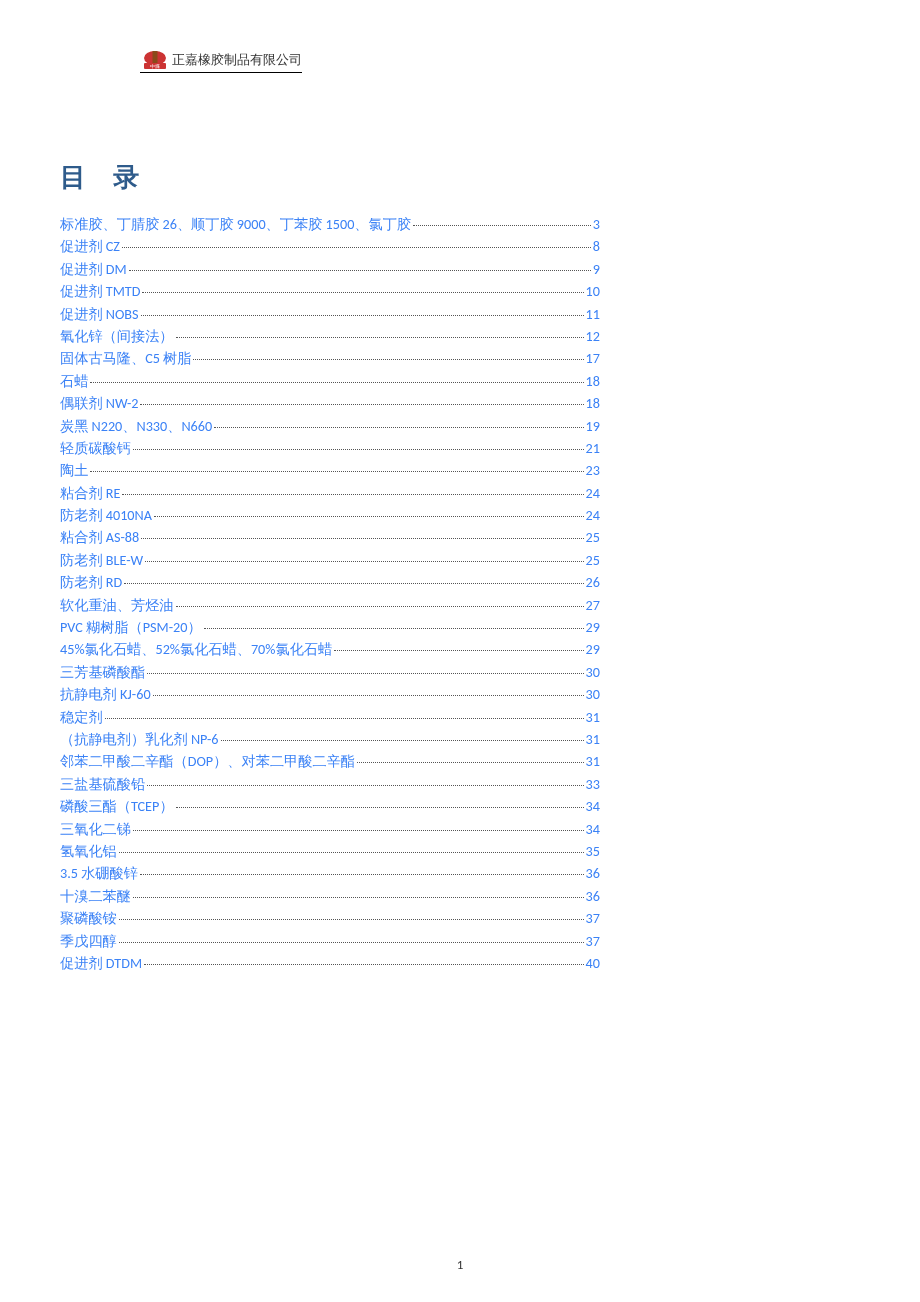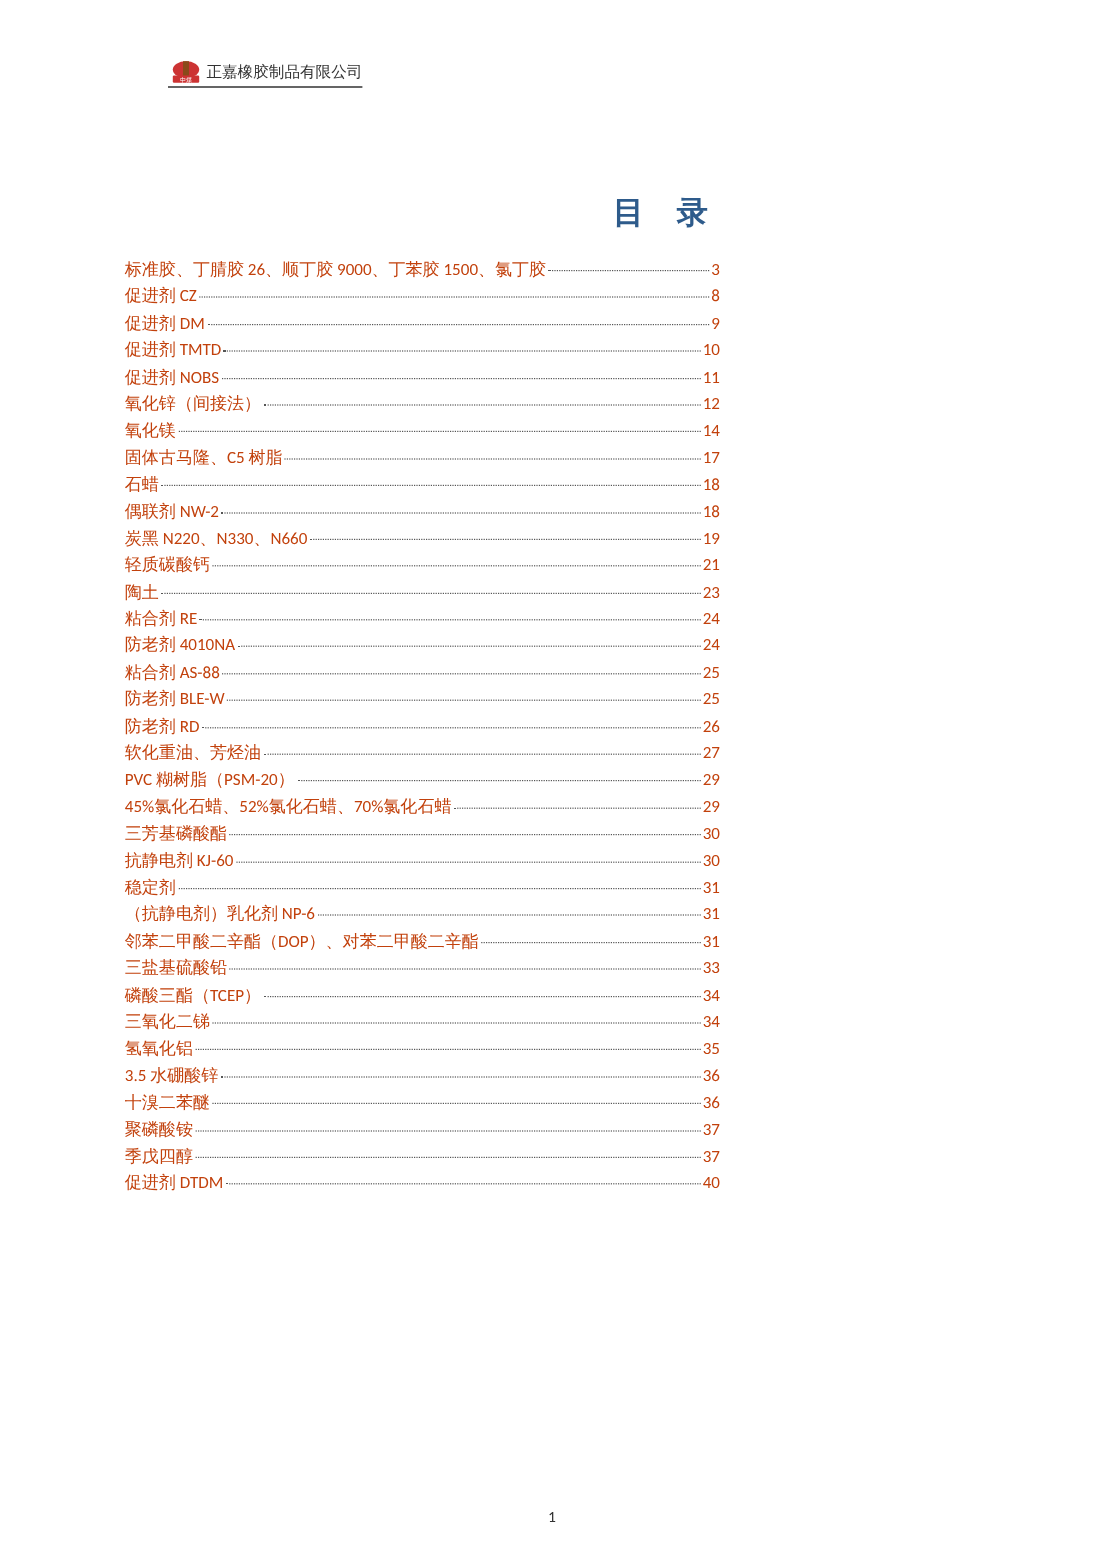--- a/index.html
+++ b/index.html
@@ -6,21 +6,21 @@
     margin: 0;
     padding: 0;
     background: #fff;
     font-family: "SimSun", "Songti SC", serif;
     width: 920px;
   }
   .page {
     width: 740px;
     height: 1302px;
     box-sizing: border-box;
-    padding: 50px 140px 40px 104px;
+    padding: 50px 140px 40px 60px;
     position: relative;
   }
   .header {
     position: absolute;
     top: 50px;
     left: 140px;
     right: 140px;
     font-size: 14px;
     color: #333;
   }
@@ -36,32 +36,32 @@
     height: 20px;
     margin-right: 2px;
     display: inline-block;
   }
   .header-text {
     font-size: 13px;
     color: #333;
     text-decoration: none;
   }
   .title {
-    text-align: right;
+    text-align: left;
     color: #2e5b8b;
     font-size: 26px;
     font-weight: bold;
     font-family: "SimHei", "Heiti SC", sans-serif;
     margin-top: 110px;
     margin-bottom: 22px;
     letter-spacing: 10px;
   }
   .toc {
     font-size: 14.2px;
-    color: #c2410c;
+    color: #3b82f6;
     line-height: 1.0;
   }
   .toc-item {
     display: flex;
     align-items: baseline;
     white-space: nowrap;
     margin-bottom: 8.2px;
     font-family: "SimSun","Calibri",serif;
   }
   .toc-label {
@@ -136,25 +136,20 @@
         <span class="toc-label">促进剂 NOBS</span>
         <span class="toc-dots"></span>
         <span class="toc-page">11</span>
       </div>
       <div class="toc-item">
         <span class="toc-label">氧化锌（间接法）</span>
         <span class="toc-dots"></span>
         <span class="toc-page">12</span>
       </div>
       <div class="toc-item">
-        <span class="toc-label">氧化镁</span>
-        <span class="toc-dots"></span>
-        <span class="toc-page">14</span>
-      </div>
-      <div class="toc-item">
         <span class="toc-label">固体古马隆、C5 树脂</span>
         <span class="toc-dots"></span>
         <span class="toc-page">17</span>
       </div>
       <div class="toc-item">
         <span class="toc-label">石蜡</span>
         <span class="toc-dots"></span>
         <span class="toc-page">18</span>
       </div>
       <div class="toc-item">

